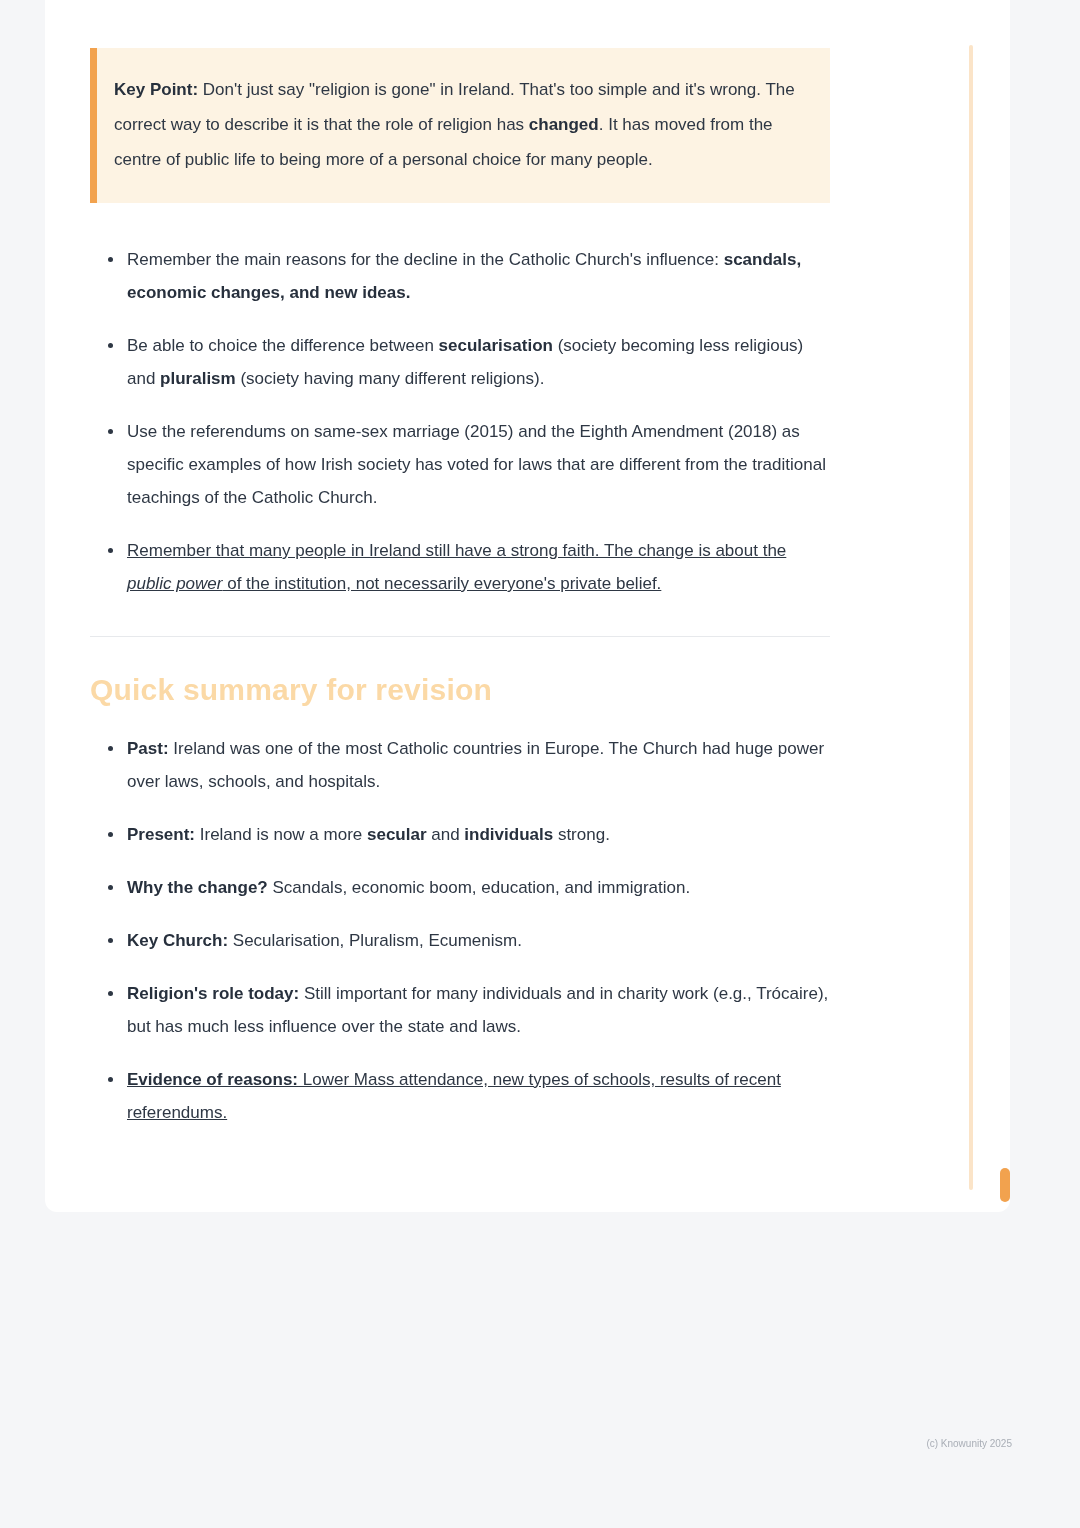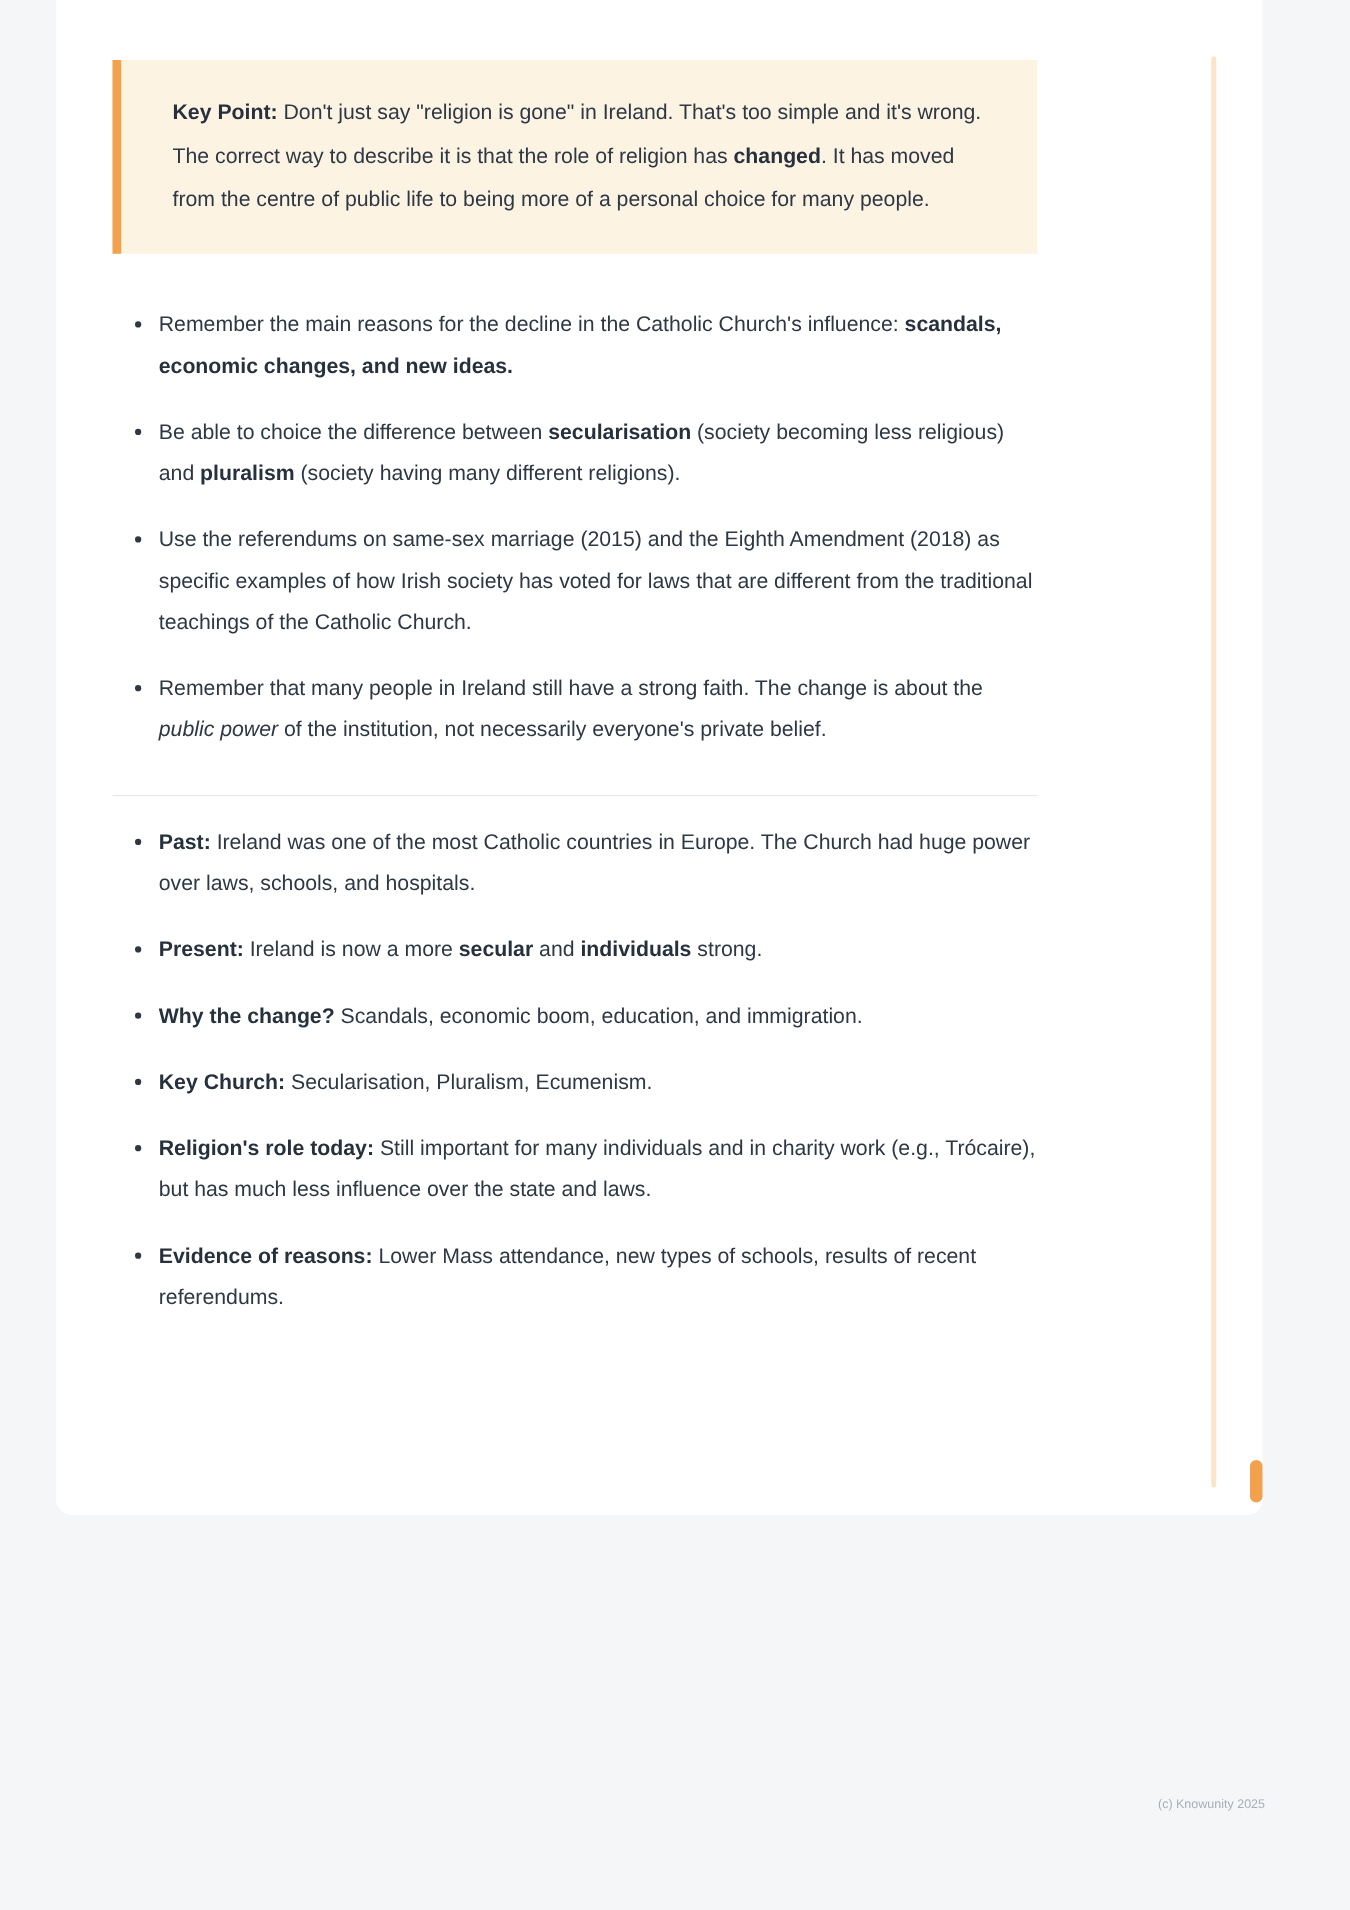--- a/index.html
+++ b/index.html
@@ -27,35 +27,35 @@
   }
   .content {
     padding: 48px 180px 0 45px;
     color: #2e3744;
     font-size: 17px;
     line-height: 33px;
   }
   .callout {
     background: #fdf3e3;
     border-left: 7px solid #f2a24e;
-    padding: 24px 30px 26px 41px;
+    padding: 24px 30px 26px 17px;
     line-height: 35px;
     margin-bottom: 40px;
   }
   .callout p { margin: 0; }
   ul.bullets {
     margin: 0;
     padding-left: 35px;
   }
   ul.bullets li {
     margin-bottom: 14px;
     padding-left: 2px;
     margin-top: 20px;
   }
-  ul.bullets li:last-child { margin-bottom: 0; }
+  ul.bullets li:last-child { margin-bottom: 0; text-decoration: underline; }
   .divider {
     border: none;
     border-top: 1px solid #e7e9ec;
     margin: 36px 0 0 0;
   }
   .summary-heading {
     margin: 36px 0 26px 0;
     font-size: 30px;
     font-weight: 700;
     color: #fbd9a6;
@@ -102,20 +102,21 @@
 
       <ul class="bullets">
           <li><span>Remember the main reasons for the decline in the Catholic Church's influence: </span><strong>scandals, economic changes, and new ideas.</strong></li>
           <li><span>Be able to choice the difference between </span><strong>secularisation</strong><span> (society becoming less religious) and </span><strong>pluralism</strong><span> (society having many different religions).</span></li>
           <li><span>Use the referendums on same-sex marriage (2015) and the Eighth Amendment (2018) as specific examples of how Irish society has voted for laws that are different from the traditional teachings of the Catholic Church.</span></li>
           <li><span>Remember that many people in Ireland still have a strong faith. The change is about the </span><em>public power</em><span> of the institution, not necessarily everyone's private belief.</span></li>
         </ul>
 
       <hr class="divider">
 
+      <h2 class="summary-heading">Quick summary for revision</h2>
 
       <ul class="bullets">
           <li><strong>Past:</strong><span> Ireland was one of the most Catholic countries in Europe. The Church had huge power over laws, schools, and hospitals.</span></li>
           <li><strong>Present:</strong><span> Ireland is now a more </span><strong>secular</strong><span> and </span><strong>individuals</strong><span> strong.</span></li>
           <li><strong>Why the change?</strong><span> Scandals, economic boom, education, and immigration.</span></li>
           <li><strong>Key Church:</strong><span> Secularisation, Pluralism, Ecumenism.</span></li>
           <li><strong>Religion's role today:</strong><span> Still important for many individuals and in charity work (e.g., Trócaire), but has much less influence over the state and laws.</span></li>
           <li><strong>Evidence of reasons:</strong><span> Lower Mass attendance, new types of schools, results of recent referendums.</span></li>
         </ul>
 

